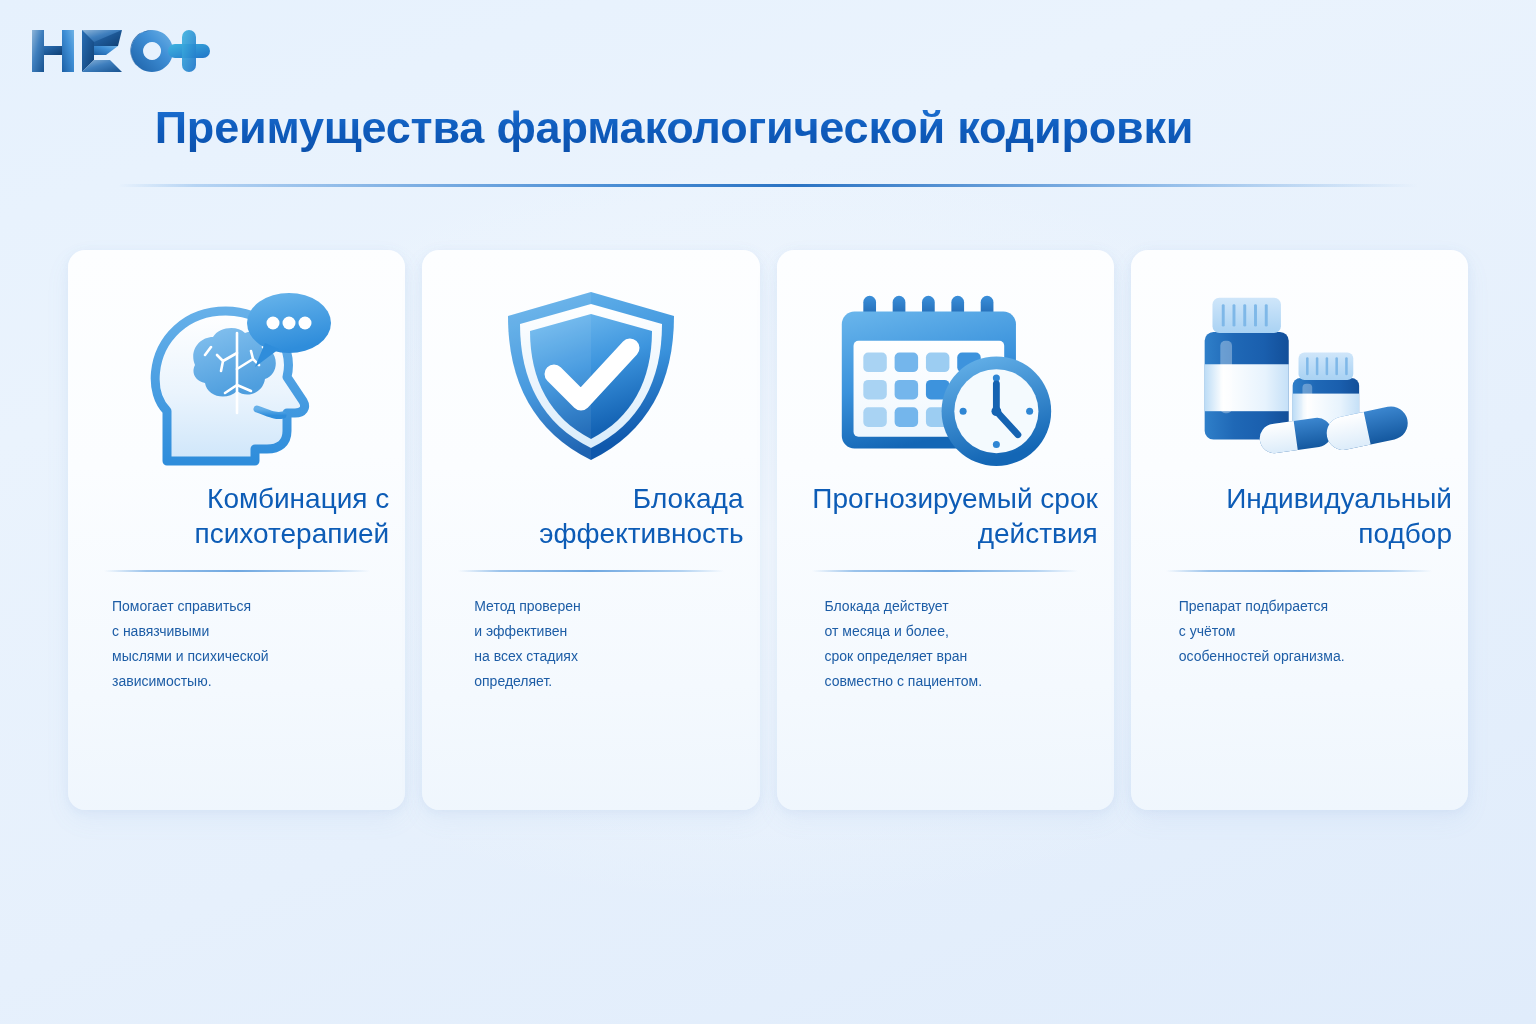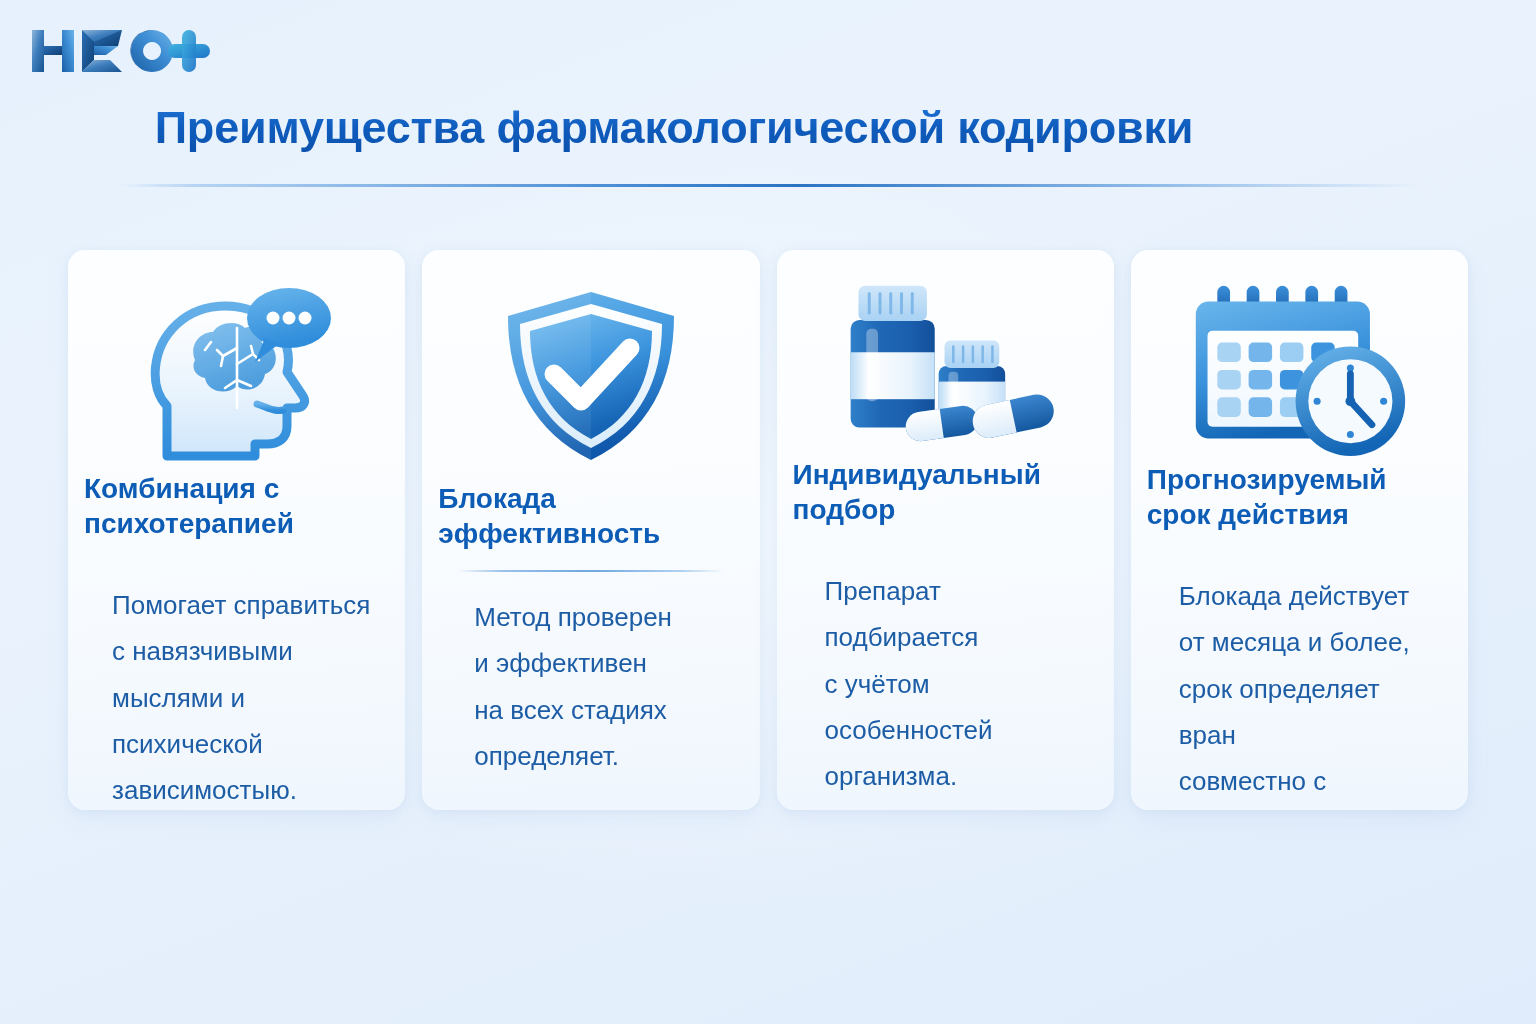--- a/index.html
+++ b/index.html
@@ -94,42 +94,42 @@
     width: 100%;
     display: flex;
     align-items: center;
     justify-content: center;
   }
   .icon-slot svg { display: block; }
 
   .card-title {
     color: #0d5cb6;
     font-size: 28px;
-    font-weight: 700;
+    font-weight: 400;
     line-height: 1.24;
-    text-align: left;
+    text-align: right;
     padding: 6px 2px 0;
     min-height: 84px;
   }
 
   .card-rule {
     width: 86%;
     height: 2px;
     margin: 10px 0 22px;
     background: linear-gradient(90deg,
         rgba(150,195,238,0) 0%,
         rgba(124,176,228,0.75) 16%,
         rgba(96,158,221,0.9) 50%,
         rgba(130,182,232,0.6) 84%,
         rgba(150,195,238,0) 100%);
   }
 
   .card-body {
     color: #1d5da6;
-    font-size: 26px;
+    font-size: 14px;
     line-height: 1.78;
     text-align: left;
     width: 100%;
     padding: 0 12px 0 30px;
     white-space: pre-line;
   }
   .card:nth-child(2) .card-body { padding-left: 38px; }
   .card:nth-child(3) .card-body { padding-left: 34px; }
   .card:nth-child(4) .card-body { padding-left: 34px; }
 </style>
@@ -278,93 +278,20 @@
 эффективность</div>
     <div class="card-rule"></div>
     <div class="card-body"> Метод проверен
 и эффективен
 на всех стадиях
 определяет.</div>
   </div>
 
   <div class="card">
     <div class="icon-slot">
-      <svg viewBox="0 0 250 180" width="245" height="176">
-        <defs>
-          <linearGradient id="c3bot" x1="0" y1="0" x2="1" y2="0">
-            <stop offset="0%" stop-color="#2f7fc9"></stop>
-              <stop offset="35%" stop-color="#1f68b6"></stop>
-            <stop offset="70%" stop-color="#1a5fae"></stop>
-              <stop offset="100%" stop-color="#134f99"></stop>
-          </linearGradient>
-          <linearGradient id="c3cap" x1="0" y1="0" x2="0" y2="1">
-            <stop offset="0%" stop-color="#cfe6fa"></stop>
-              <stop offset="100%" stop-color="#a9d2f3"></stop>
-          </linearGradient>
-          <linearGradient id="c3label" x1="0" y1="0" x2="1" y2="0">
-            <stop offset="0%" stop-color="#bcdcf6"></stop>
-              <stop offset="22%" stop-color="#ffffff"></stop>
-            <stop offset="72%" stop-color="#e7f3fd"></stop>
-              <stop offset="100%" stop-color="#c5e0f7"></stop>
-          </linearGradient>
-          <linearGradient id="c3pillW" x1="0" y1="0" x2="0" y2="1">
-            <stop offset="0%" stop-color="#ffffff"></stop>
-              <stop offset="100%" stop-color="#dcecfa"></stop>
-          </linearGradient>
-          <linearGradient id="c3pillB" x1="0" y1="0" x2="0" y2="1">
-            <stop offset="0%" stop-color="#3b86cf"></stop>
-              <stop offset="100%" stop-color="#14589f"></stop>
-          </linearGradient>
-        </defs>
-
-        <rect x="28" y="45" width="86" height="110" rx="9" fill="url(#c3bot)"></rect>
-        <rect x="28" y="78" width="86" height="48" fill="url(#c3label)"></rect>
-        <rect x="36" y="10" width="70" height="36" rx="7" fill="url(#c3cap)"></rect>
-        <g stroke="#7fb8e8" stroke-width="3" stroke-linecap="round">
-          <line x1="47" y1="18" x2="47" y2="38"></line>
-            <line x1="58" y1="18" x2="58" y2="38"></line>
-          <line x1="69" y1="18" x2="69" y2="38"></line>
-            <line x1="80" y1="18" x2="80" y2="38"></line>
-          <line x1="91" y1="18" x2="91" y2="38"></line>
-        </g>
-        <rect x="44" y="54" width="12" height="74" rx="5" fill="#ffffff" opacity="0.32"></rect>
-
-        <rect x="118" y="92" width="68" height="63" rx="8" fill="url(#c3bot)"></rect>
-        <rect x="118" y="108" width="68" height="34" fill="url(#c3label)"></rect>
-        <rect x="124" y="66" width="56" height="28" rx="6" fill="url(#c3cap)"></rect>
-        <g stroke="#7fb8e8" stroke-width="2.6" stroke-linecap="round">
-          <line x1="133" y1="72" x2="133" y2="88"></line>
-            <line x1="143" y1="72" x2="143" y2="88"></line>
-          <line x1="153" y1="72" x2="153" y2="88"></line>
-            <line x1="163" y1="72" x2="163" y2="88"></line>
-          <line x1="173" y1="72" x2="173" y2="88"></line>
-        </g>
-        <rect x="128" y="98" width="10" height="46" rx="4" fill="#ffffff" opacity="0.3"></rect>
-
-        <g transform="rotate(-8 120 150)">
-          <rect x="84" y="136" width="74" height="30" rx="15" fill="url(#c3pillB)"></rect>
-          <path d="M99 136 h22 v30 h-22 a15 15 0 0 1 0 -30 z" fill="url(#c3pillW)"></path>
-        </g>
-
-        <g transform="rotate(-12 196 142)">
-          <rect x="152" y="126" width="84" height="34" rx="17" fill="url(#c3pillB)"></rect>
-          <path d="M169 126 h25 v34 h-25 a17 17 0 0 1 0 -34 z" fill="url(#c3pillW)"></path>
-        </g>
-      </svg>
-    </div>
-    <div class="card-title">Индивидуальный
-подбор</div>
-    <div class="card-rule"></div>
-    <div class="card-body">Препарат подбирается
-с учётом
-особенностей организма.</div>
-  </div>
-
-  <div class="card">
-    <div class="icon-slot">
       <svg viewBox="0 0 240 185" width="235" height="181">
         <defs>
           <linearGradient id="c4body" x1="0" y1="0" x2="0.3" y2="1">
             <stop offset="0%" stop-color="#6ab6ec"></stop>
               <stop offset="55%" stop-color="#3a92dc"></stop>
               <stop offset="100%" stop-color="#1366b5"></stop>
           </linearGradient>
           <linearGradient id="c4page" x1="0" y1="0" x2="0" y2="1">
             <stop offset="0%" stop-color="#ffffff"></stop>
               <stop offset="100%" stop-color="#eef7fe"></stop>
@@ -419,13 +346,86 @@
     </div>
     <div class="card-title">Прогнозируемый
 срок действия</div>
     <div class="card-rule"></div>
     <div class="card-body">Блокада действует
 от месяца и более,
 срок определяет вран
 совместно с пациентом.</div>
   </div>
 
+  <div class="card">
+    <div class="icon-slot">
+      <svg viewBox="0 0 250 180" width="245" height="176">
+        <defs>
+          <linearGradient id="c3bot" x1="0" y1="0" x2="1" y2="0">
+            <stop offset="0%" stop-color="#2f7fc9"></stop>
+              <stop offset="35%" stop-color="#1f68b6"></stop>
+            <stop offset="70%" stop-color="#1a5fae"></stop>
+              <stop offset="100%" stop-color="#134f99"></stop>
+          </linearGradient>
+          <linearGradient id="c3cap" x1="0" y1="0" x2="0" y2="1">
+            <stop offset="0%" stop-color="#cfe6fa"></stop>
+              <stop offset="100%" stop-color="#a9d2f3"></stop>
+          </linearGradient>
+          <linearGradient id="c3label" x1="0" y1="0" x2="1" y2="0">
+            <stop offset="0%" stop-color="#bcdcf6"></stop>
+              <stop offset="22%" stop-color="#ffffff"></stop>
+            <stop offset="72%" stop-color="#e7f3fd"></stop>
+              <stop offset="100%" stop-color="#c5e0f7"></stop>
+          </linearGradient>
+          <linearGradient id="c3pillW" x1="0" y1="0" x2="0" y2="1">
+            <stop offset="0%" stop-color="#ffffff"></stop>
+              <stop offset="100%" stop-color="#dcecfa"></stop>
+          </linearGradient>
+          <linearGradient id="c3pillB" x1="0" y1="0" x2="0" y2="1">
+            <stop offset="0%" stop-color="#3b86cf"></stop>
+              <stop offset="100%" stop-color="#14589f"></stop>
+          </linearGradient>
+        </defs>
+
+        <rect x="28" y="45" width="86" height="110" rx="9" fill="url(#c3bot)"></rect>
+        <rect x="28" y="78" width="86" height="48" fill="url(#c3label)"></rect>
+        <rect x="36" y="10" width="70" height="36" rx="7" fill="url(#c3cap)"></rect>
+        <g stroke="#7fb8e8" stroke-width="3" stroke-linecap="round">
+          <line x1="47" y1="18" x2="47" y2="38"></line>
+            <line x1="58" y1="18" x2="58" y2="38"></line>
+          <line x1="69" y1="18" x2="69" y2="38"></line>
+            <line x1="80" y1="18" x2="80" y2="38"></line>
+          <line x1="91" y1="18" x2="91" y2="38"></line>
+        </g>
+        <rect x="44" y="54" width="12" height="74" rx="5" fill="#ffffff" opacity="0.32"></rect>
+
+        <rect x="118" y="92" width="68" height="63" rx="8" fill="url(#c3bot)"></rect>
+        <rect x="118" y="108" width="68" height="34" fill="url(#c3label)"></rect>
+        <rect x="124" y="66" width="56" height="28" rx="6" fill="url(#c3cap)"></rect>
+        <g stroke="#7fb8e8" stroke-width="2.6" stroke-linecap="round">
+          <line x1="133" y1="72" x2="133" y2="88"></line>
+            <line x1="143" y1="72" x2="143" y2="88"></line>
+          <line x1="153" y1="72" x2="153" y2="88"></line>
+            <line x1="163" y1="72" x2="163" y2="88"></line>
+          <line x1="173" y1="72" x2="173" y2="88"></line>
+        </g>
+        <rect x="128" y="98" width="10" height="46" rx="4" fill="#ffffff" opacity="0.3"></rect>
+
+        <g transform="rotate(-8 120 150)">
+          <rect x="84" y="136" width="74" height="30" rx="15" fill="url(#c3pillB)"></rect>
+          <path d="M99 136 h22 v30 h-22 a15 15 0 0 1 0 -30 z" fill="url(#c3pillW)"></path>
+        </g>
+
+        <g transform="rotate(-12 196 142)">
+          <rect x="152" y="126" width="84" height="34" rx="17" fill="url(#c3pillB)"></rect>
+          <path d="M169 126 h25 v34 h-25 a17 17 0 0 1 0 -34 z" fill="url(#c3pillW)"></path>
+        </g>
+      </svg>
+    </div>
+    <div class="card-title">Индивидуальный
+подбор</div>
+    <div class="card-rule"></div>
+    <div class="card-body">Препарат подбирается
+с учётом
+особенностей организма.</div>
+  </div>
+
 </div>
 
 </body></html>

